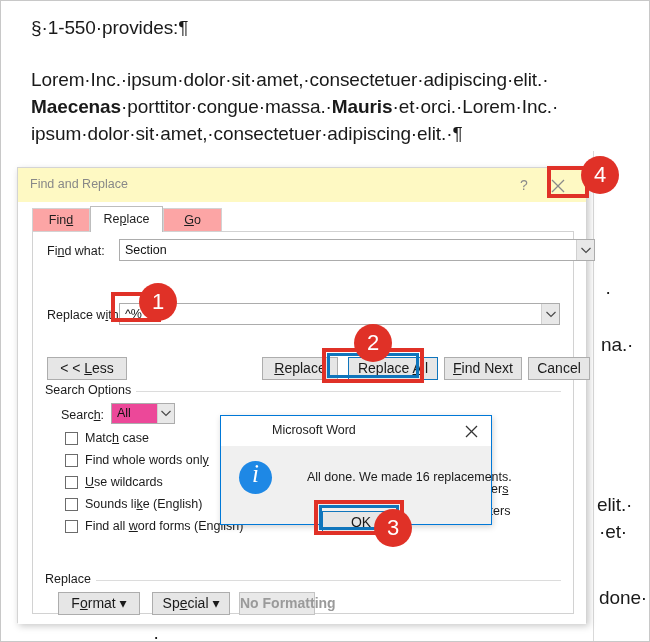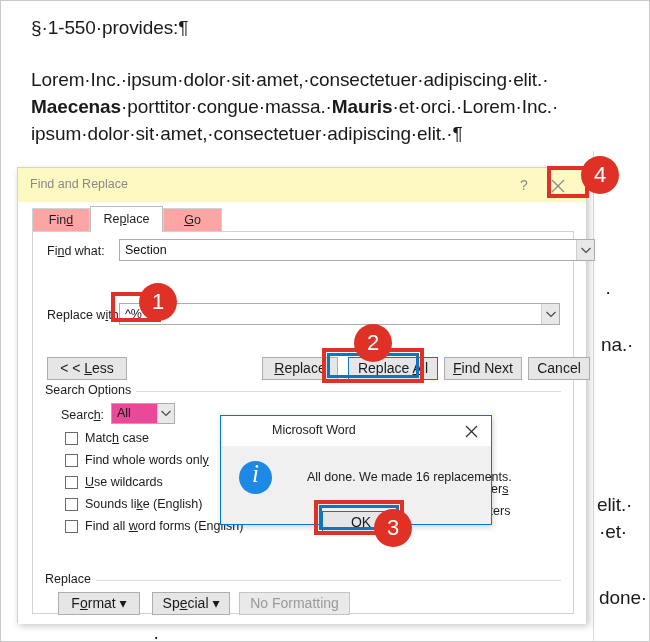--- a/index.html
+++ b/index.html
@@ -443,21 +443,21 @@
 
         <div class="grouplabel" style="left:12px; top:340px;">Replace</div>
         <div class="groupline" style="left:58px; top:348px; width:470px;"></div>
 
         <div class="btn" style="left:25px; top:360px; width:82px;">
           <span>F<u>o</u>rmat ▾</span>
         </div>
         <div class="btn" style="left:119px; top:360px; width:78px;">
           <span>Sp<u>e</u>cial ▾</span>
         </div>
-        <div class="btn disabled" style="left:206px; top:360px; width:111px;">
+        <div class="btn disabled" style="left:206px; top:360px; width:76px;font-weight:bold;">
           <span>No Formatting</span>
         </div>
 
       </div>
     </div>
   </div>
 
   <div id="msgbox">
     <div id="msg-titlebar">
       <div id="msg-title">Microsoft Word</div>

